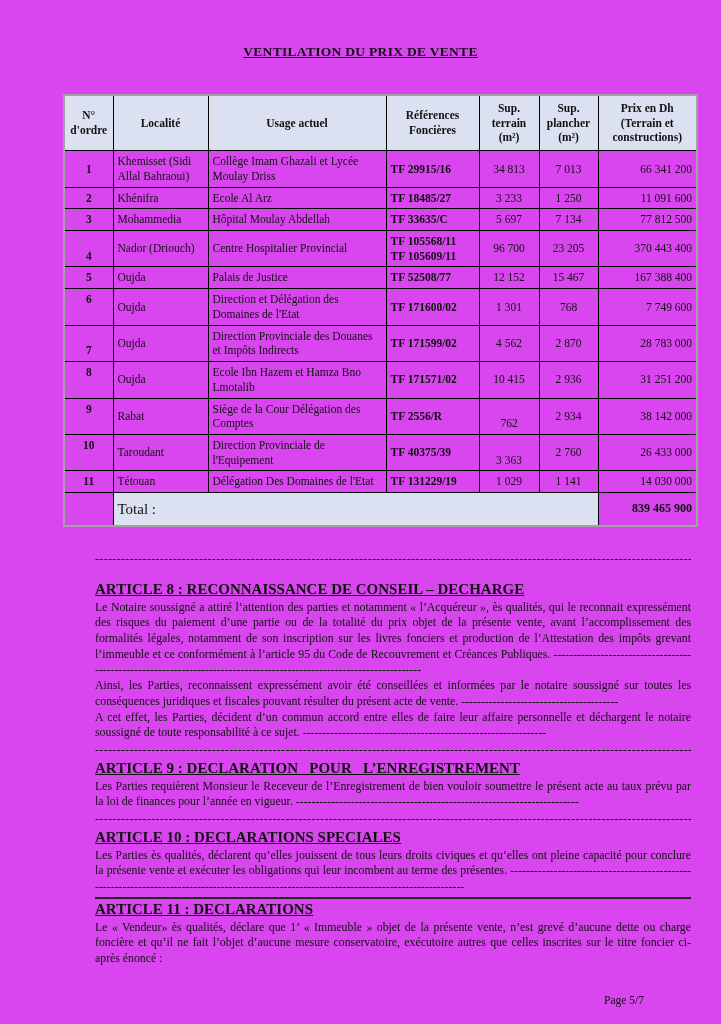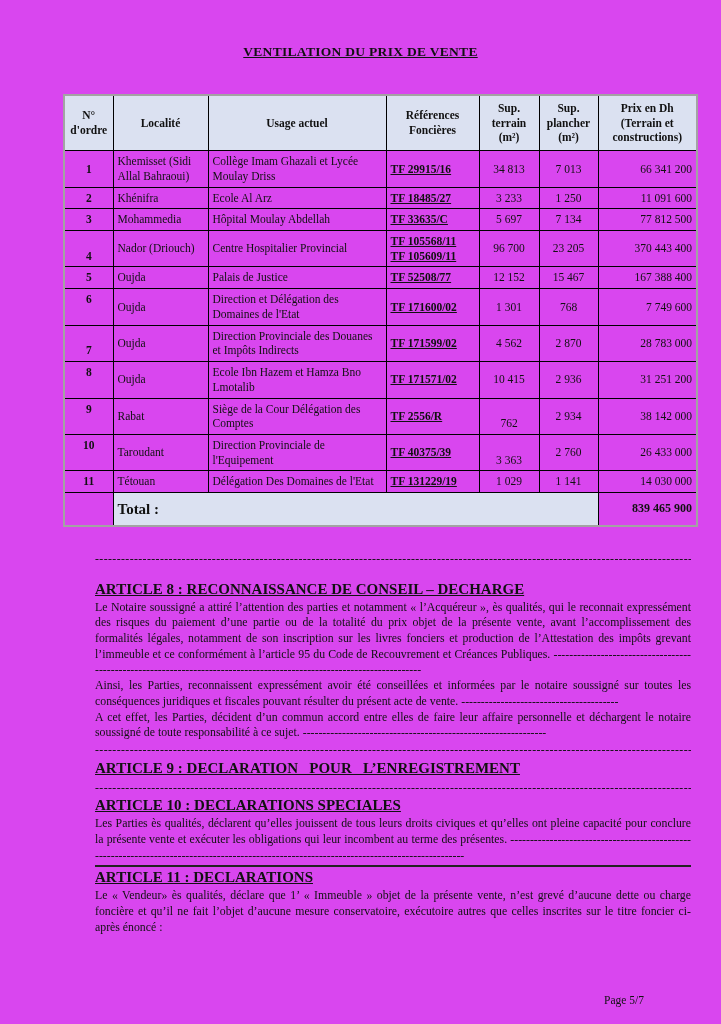--- a/index.html
+++ b/index.html
@@ -22,39 +22,39 @@
   }
   table.price th, table.price td { border:1px solid #000; line-height:1.28; }
   table.price th {
     background:var(--hdr-bg,#dbe1f1); font-weight:bold; text-align:center;
     vertical-align:middle; padding:5px 2px;
   }
   table.price td { padding:3px 4px; vertical-align:middle; }
   td.c0 { text-align:center; font-weight:bold; }
   td.c1 { text-align:left; }
   td.c2 { text-align:left; }
-  td.c3 { text-align:left; font-weight:bold; white-space:pre-line;text-decoration:underline; }
+  td.c3 { text-align:left; font-weight:bold; white-space:pre-line; }
   td.c4, td.c5 { text-align:center; }
   td.c6 { text-align:right; font-weight:normal; padding-right:6px; }
 
   
   tbody tr:nth-child(2) td.c0,
   tbody tr:nth-child(4) td.c0,
   tbody tr:nth-child(7) td.c0 { vertical-align:bottom; }
   tbody tr:nth-child(6) td.c0,
   tbody tr:nth-child(8) td.c0,
   tbody tr:nth-child(9) td.c0,
   tbody tr:nth-child(10) td.c0 { vertical-align:top; }
   tbody tr:nth-child(9) td.c4,
   tbody tr:nth-child(10) td.c4 { vertical-align:bottom; }
 
   tfoot td { height:26px; }
   td.total-label {
     background:var(--hdr-bg,#dbe1f1); font-size:15px;
-    text-align:left; padding-left:72px; font-weight:bold;
+    text-align:left; padding-left:72px; font-weight:normal;
   }
   td.total-value { font-weight:bold; text-align:right; font-size:12px; padding-right:6px; }
 
   .articles {
     margin:24px 0 0 95px; width:596px;
     font-size:11.8px; line-height:1.33; text-align:justify;
   }
   .dashes {
     white-space:nowrap; overflow:hidden; margin:1px 0;
     font-size:11.8px; letter-spacing:0.4px; color:#111;
@@ -209,20 +209,21 @@
   </table>
 
   <div class="articles">
       <div class="dashes first">----------------------------------------------------------------------------------------------------------------------------------------------------------------</div>
       <div class="art-heading">ARTICLE 8 : RECONNAISSANCE DE CONSEIL – DECHARGE</div>
       <p class="art-body">Le Notaire soussigné a attiré l’attention des parties et notamment « l’Acquéreur », ès qualités, qui le reconnait expressément des risques du paiement d’une partie ou de la totalité du prix objet de la présente vente, avant l’accomplissement des formalités légales, notamment de son inscription sur les livres fonciers et production de l’Attestation des impôts grevant l’immeuble et ce conformément à l’article 95 du Code de Recouvrement et Créances Publiques. ----------------------------------------------------------------------------------------------------------------------</p>
       <p class="art-body">Ainsi, les Parties, reconnaissent expressément avoir été conseillées et informées par le notaire soussigné sur toutes les conséquences juridiques et fiscales pouvant résulter du présent acte de vente. ----------------------------------------</p>
       <p class="art-body">A cet effet, les Parties, décident d’un commun accord entre elles de faire leur affaire personnelle et déchargent le notaire soussigné de toute responsabilité à ce sujet. --------------------------------------------------------------</p>
       <div class="dashes">----------------------------------------------------------------------------------------------------------------------------------------------------------------</div>
       <div class="art-heading">ARTICLE 9 : DECLARATION   POUR   L’ENREGISTREMENT</div>
+      <p class="art-body">Les Parties requièrent Monsieur le Receveur de l’Enregistrement de bien vouloir soumettre le présent acte au taux prévu par la loi de finances pour l’année en vigueur. ------------------------------------------------------------------------</p>
       <div class="dashes">----------------------------------------------------------------------------------------------------------------------------------------------------------------</div>
       <div class="art-heading">ARTICLE 10 : DECLARATIONS SPECIALES</div>
       <p class="art-body">Les Parties ès qualités, déclarent qu’elles jouissent de tous leurs droits civiques et qu’elles ont pleine capacité pour conclure la présente vente et exécuter les obligations qui leur incombent au terme des présentes. --------------------------------------------------------------------------------------------------------------------------------------------</p>
       <div class="solid-sep"></div>
       <div class="art-heading">ARTICLE 11 : DECLARATIONS</div>
       <p class="art-body">Le « Vendeur» ès qualités, déclare que  1’ « Immeuble » objet de la présente vente, n’est grevé d’aucune dette ou charge foncière et qu’il ne fait l’objet d’aucune mesure conservatoire, exécutoire autres que celles inscrites sur le titre foncier ci-après énoncé :</p>
     </div>
 
   <div class="footer">Page 5/7</div>
 

